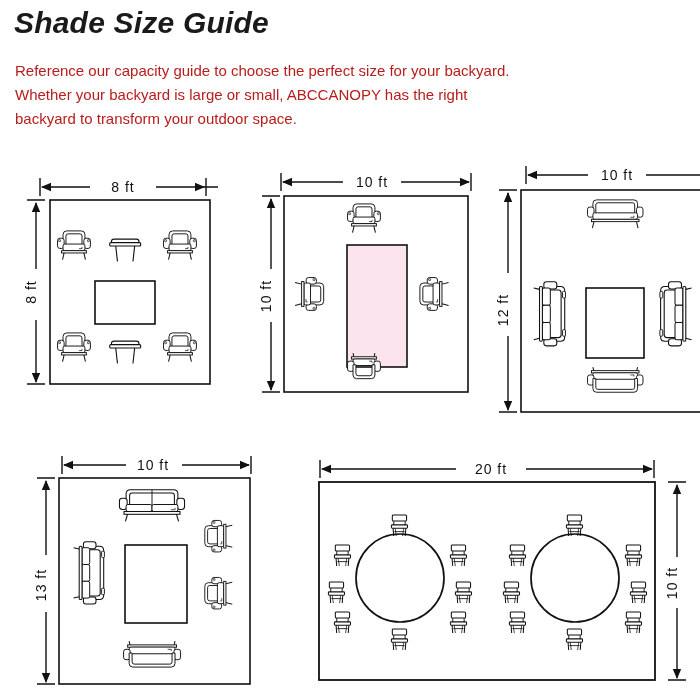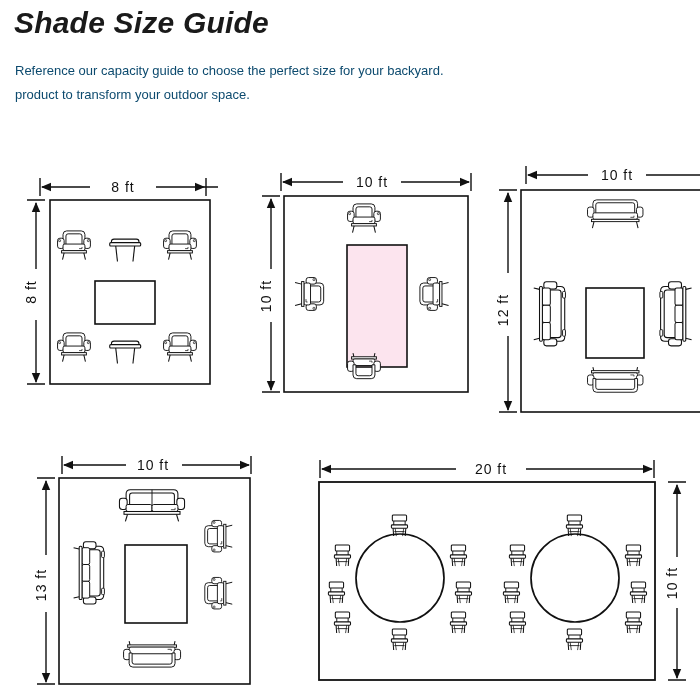--- a/index.html
+++ b/index.html
@@ -31,44 +31,45 @@
     letter-spacing: 0.2px;
     color: #1a1a1a;
     white-space: nowrap;
   }
   .intro {
     position: absolute;
     left: 15px;
     top: 59px;
     width: 670px;
     font-family: "Liberation Sans", sans-serif;
-    font-size: 13px;
+    font-size: 15px;
     line-height: 24px;
-    color: #0c4a6e;
+    color: #b91c1c;
   }
   .diagrams {
     position: absolute;
     left: 16px;
     top: 0;
     width: 700px;
     height: 700px;
   }
   svg.sheet { display:block; }
   text { font-family: "Liberation Sans", sans-serif; }
 </style>
 </head>
 <body>
 
 <div id="page">
 
   <div class="page-title">Shade Size Guide</div>
 
   <div class="intro">
     <div>Reference our capacity guide to choose the perfect size for your backyard.</div>
-    <div>product to transform your outdoor space.</div>
+    <div>Whether your backyard is large or small, ABCCANOPY has the right</div>
+    <div>backyard to transform your outdoor space.</div>
   </div>
 
   <div class="diagrams">
   <svg class="sheet" width="700" height="700" viewBox="0 0 700 700" xmlns="http://www.w3.org/2000/svg">
     <defs>
 
       <g id="sym-armchair-front">
         <path d="M11 9 q0 -5 5 -5 h20 q5 0 5 5 v14 h-4 v-12 q0 -3 -3 -3 h-16 q-3 0 -3 3 v12 h-4 z" fill="#fff" stroke="#111" stroke-width="1.3" stroke-linejoin="round"></path>
         <rect x="3.5" y="14" width="9" height="14" rx="3.2" fill="#fff" stroke="#111" stroke-width="1.3"></rect>
         <rect x="39.5" y="14" width="9" height="14" rx="3.2" fill="#fff" stroke="#111" stroke-width="1.3"></rect>

